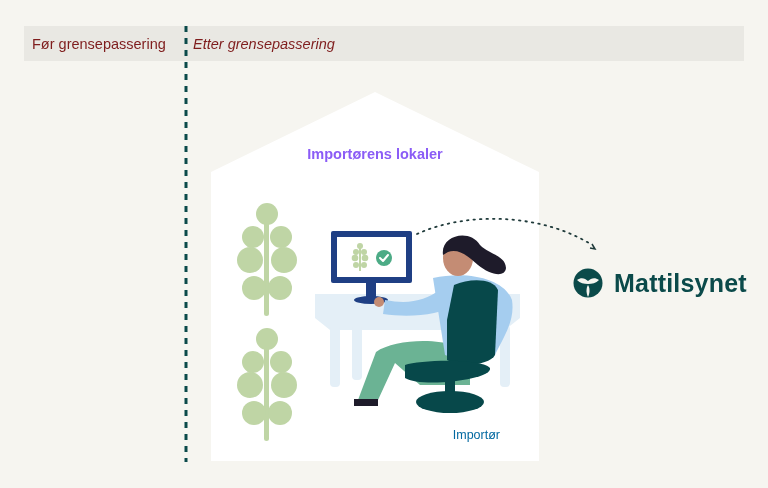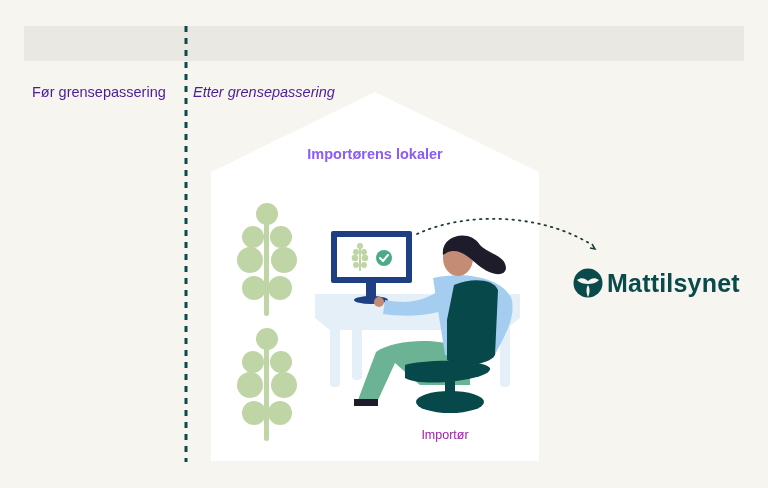--- a/index.html
+++ b/index.html
@@ -7,39 +7,39 @@
     width: 768px; height: 488px; overflow: hidden;
     background: #f6f5f0;
     font-family: "Liberation Sans", "DejaVu Sans", sans-serif;
     position: relative;
   }
   .header-band {
     position: absolute; left: 24px; top: 26px; width: 720px; height: 35px;
     background: #e9e8e3;
   }
   .header-label {
-    position: absolute; top: 36px; font-size: 14.5px; color: #4c1d95;
-    line-height: 17px; white-space: nowrap; margin-top: 48px;
+    position: absolute; top: 36px; font-size: 14.5px; color: #7f1d1d;
+    line-height: 17px; white-space: nowrap;
   }
   .label-before { left: 32px; }
   .label-after { left: 193px; font-style: italic; }
   .scene { position: absolute; left: 0; top: 0; width: 768px; height: 488px; }
   .house-title {
     position: absolute; left: 210px; width: 330px; top: 146px;
     text-align: center; font-size: 14.5px; font-weight: bold; color: #8b5cf6;
   }
   .person-label {
     position: absolute; left: 390px; width: 110px; top: 428px;
-    text-align: center; font-size: 12.5px; color: #a21caf;
+    text-align: right; font-size: 12.5px; color: #0369a1;
   }
   .logo {
     position: absolute; left: 573px; top: 268px; display: flex; align-items: center;
   }
   .logo-text {
-    font-size: 25px; font-weight: bold; color: #0b4a4a; margin-left: 4px;
+    font-size: 25px; font-weight: bold; color: #0b4a4a; margin-left: 11px;
     letter-spacing: 0.2px;
   }
 </style>
 </head>
 <body>
 
 <div class="header-band"></div>
 <span class="header-label label-before">Før grensepassering</span>
 <span class="header-label label-after">Etter grensepassering</span>
 

